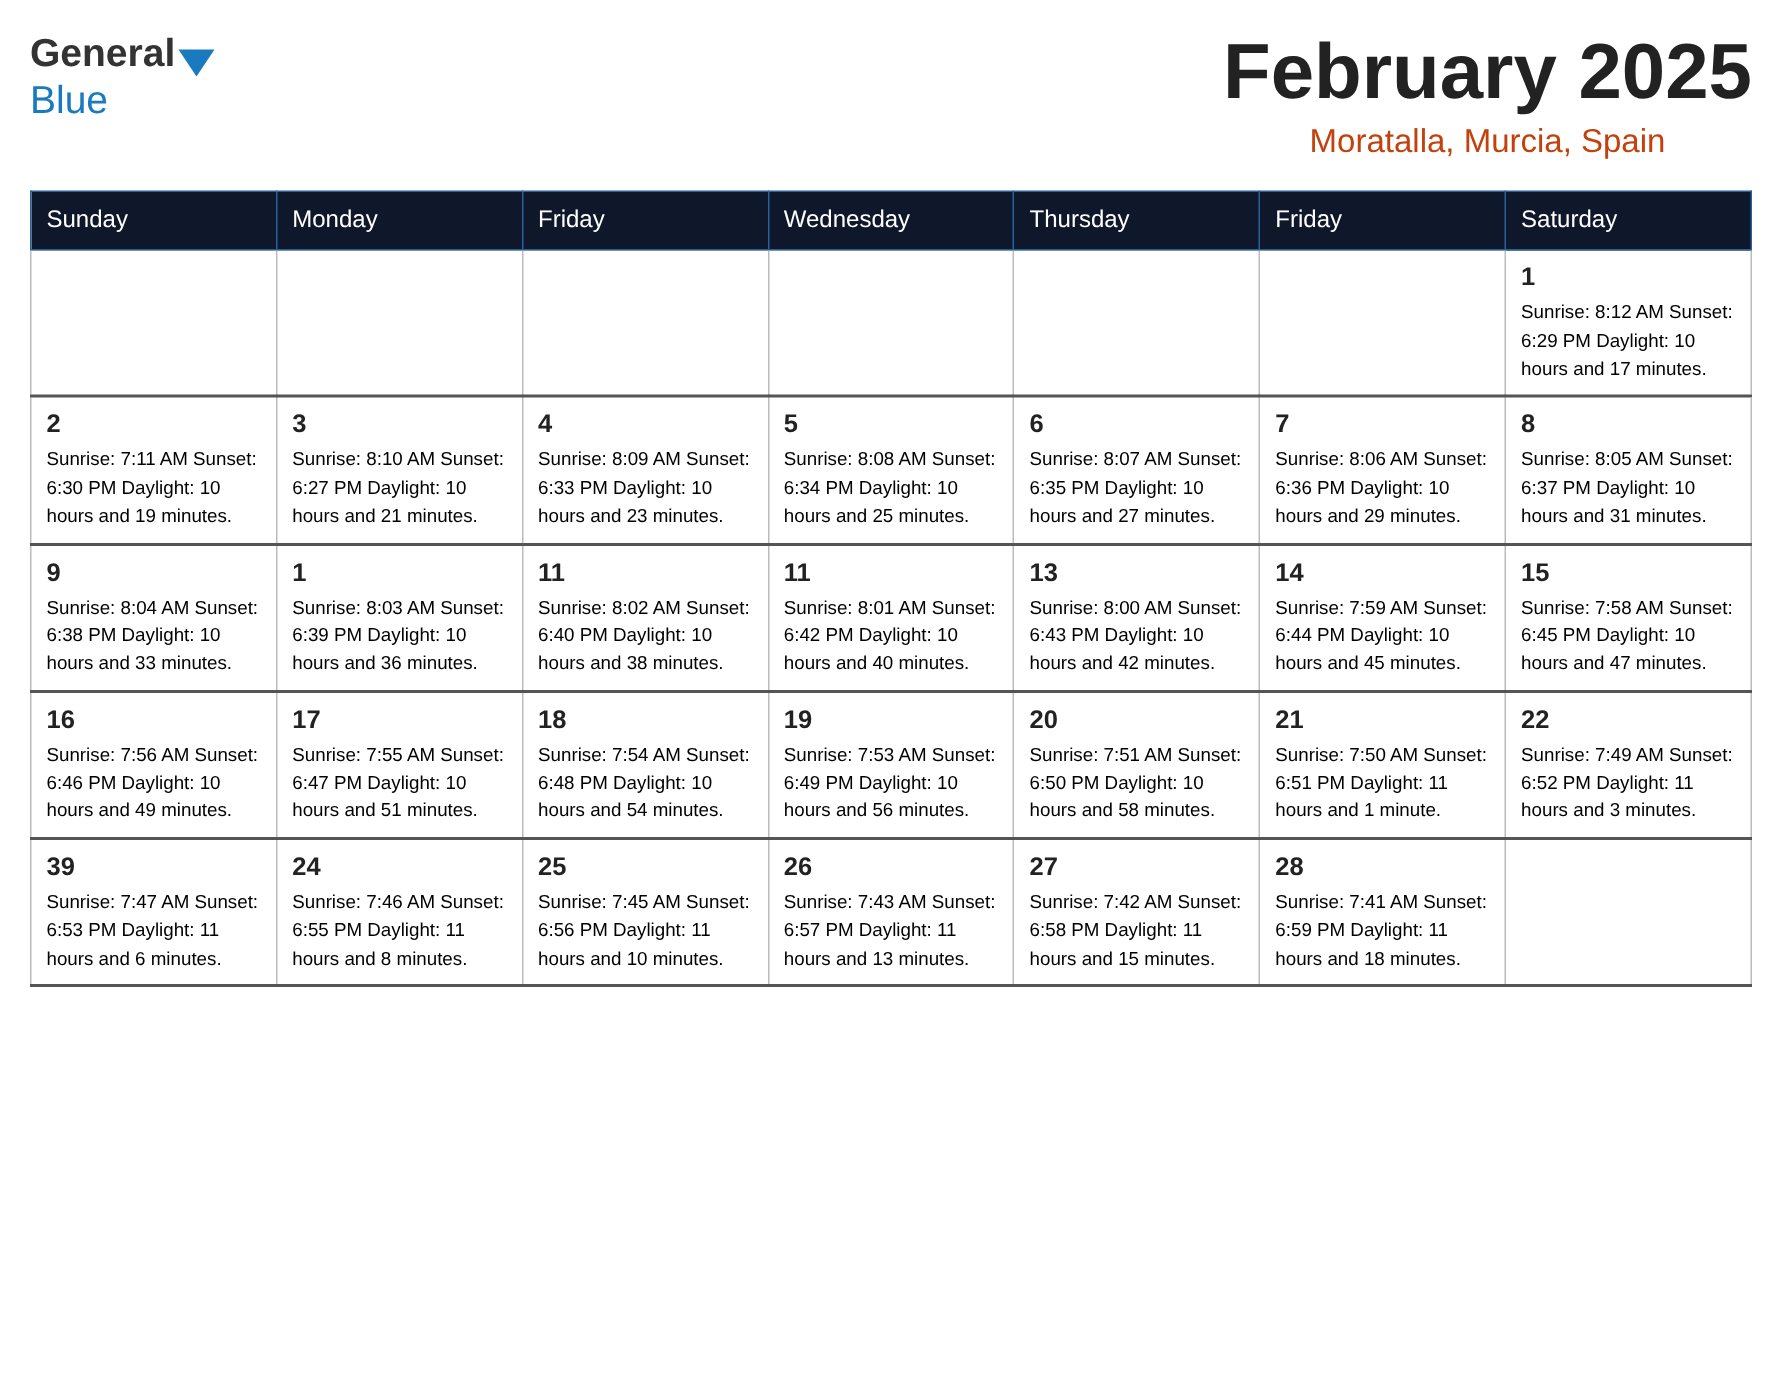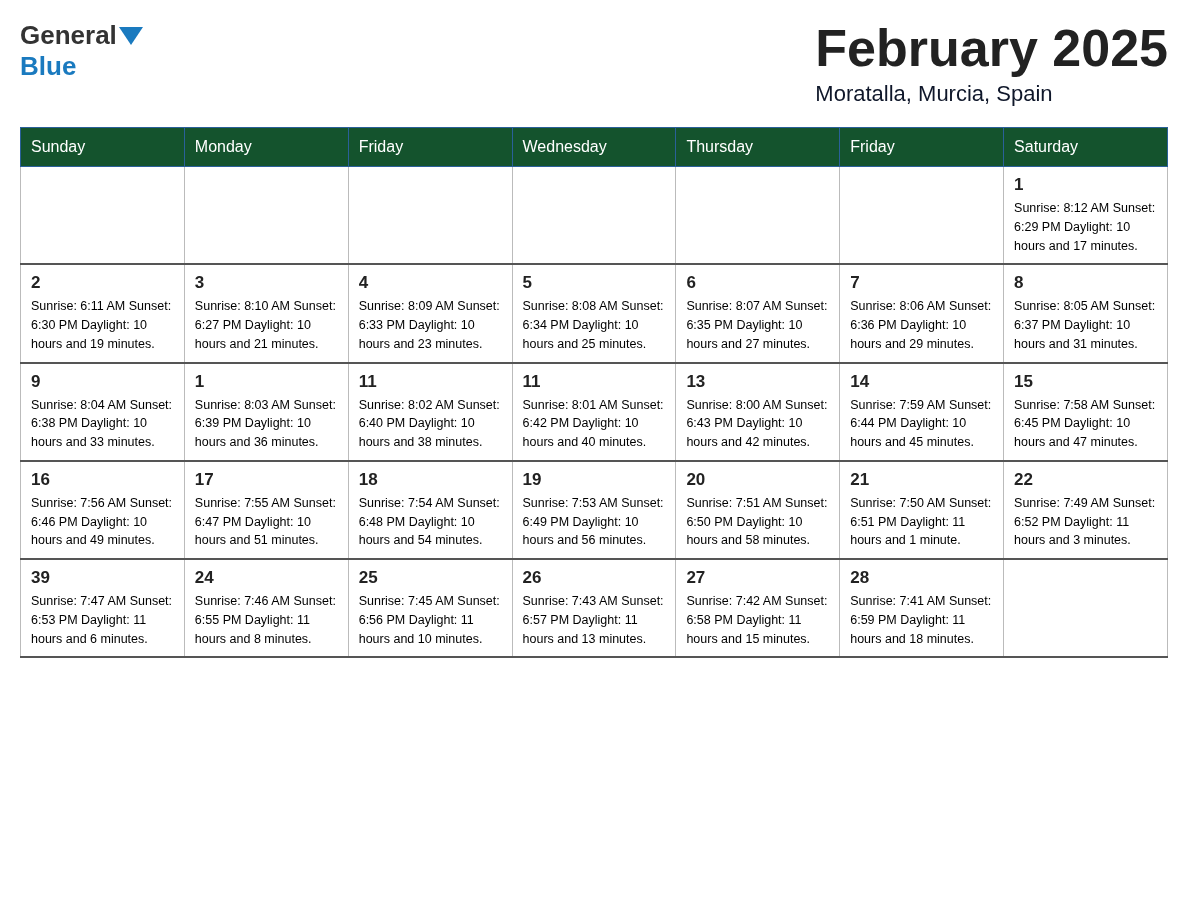--- a/index.html
+++ b/index.html
@@ -16,45 +16,45 @@
       align-items: flex-start;
       margin-bottom: 20px;
     }
     .logo-text-general {
       font-size: 26px;
       font-weight: bold;
       color: #333;
     }
     .logo-text-blue {
       font-size: 26px;
-      font-weight: bold;
+      font-weight: normal;
       color: #1a7abf;
       text-align: right;
     }
     .title-area {
-      text-align: left;
+      text-align: center;
     }
     .month-title {
       font-size: 52px;
       font-weight: bold;
       color: #222;
       line-height: 1.1;
     }
     .location {
       font-size: 22px;
-      color: #0f172a;
+      color: #c2410c;
       margin-top: 4px;
     }
     .calendar {
       width: 100%;
       border-collapse: collapse;
       border: 1px solid #aaa;
     }
     .calendar thead th {
-      background-color: #14532d;
+      background-color: #0f172a;
       color: #fff;
       text-align: left;
       padding: 10px 10px;
       font-size: 16px;
       font-weight: normal;
       border: 1px solid #2a6099;
     }
     .calendar tbody td {
       vertical-align: top;
       border: 1px solid #bbb;
@@ -81,21 +81,21 @@
     }
     .empty-cell {
       background: #fff;
     }
     .logo-wrap {
       display: flex;
       flex-direction: column;
     }
     .logo-line1 {
       display: flex;
-      align-items: center;
+      align-items: flex-end;
     }
     .logo-arrow {
       display: inline-block;
       width: 0;
       height: 0;
       border-style: solid;
       border-width: 18px 12px 0 12px;
       border-color: #1a7abf transparent transparent transparent;
       margin-left: 2px;
       vertical-align: middle;
@@ -143,21 +143,21 @@
         <td>
           <span class="day-number">1</span>
           <div class="day-info">Sunrise: 8:12 AM
 Sunset: 6:29 PM
 Daylight: 10 hours and 17 minutes.</div>
         </td>
       </tr>
       <tr>
         <td>
           <span class="day-number">2</span>
-          <div class="day-info">Sunrise: 6:11 AM
+          <div class="day-info">Sunrise: 7:11 AM
 Sunset: 6:30 PM
 Daylight: 10 hours and 19 minutes.</div>
         </td>
         <td>
           <span class="day-number">3</span>
           <div class="day-info">Sunrise: 8:10 AM
 Sunset: 6:27 PM
 Daylight: 10 hours and 21 minutes.</div>
         </td>
         <td>

